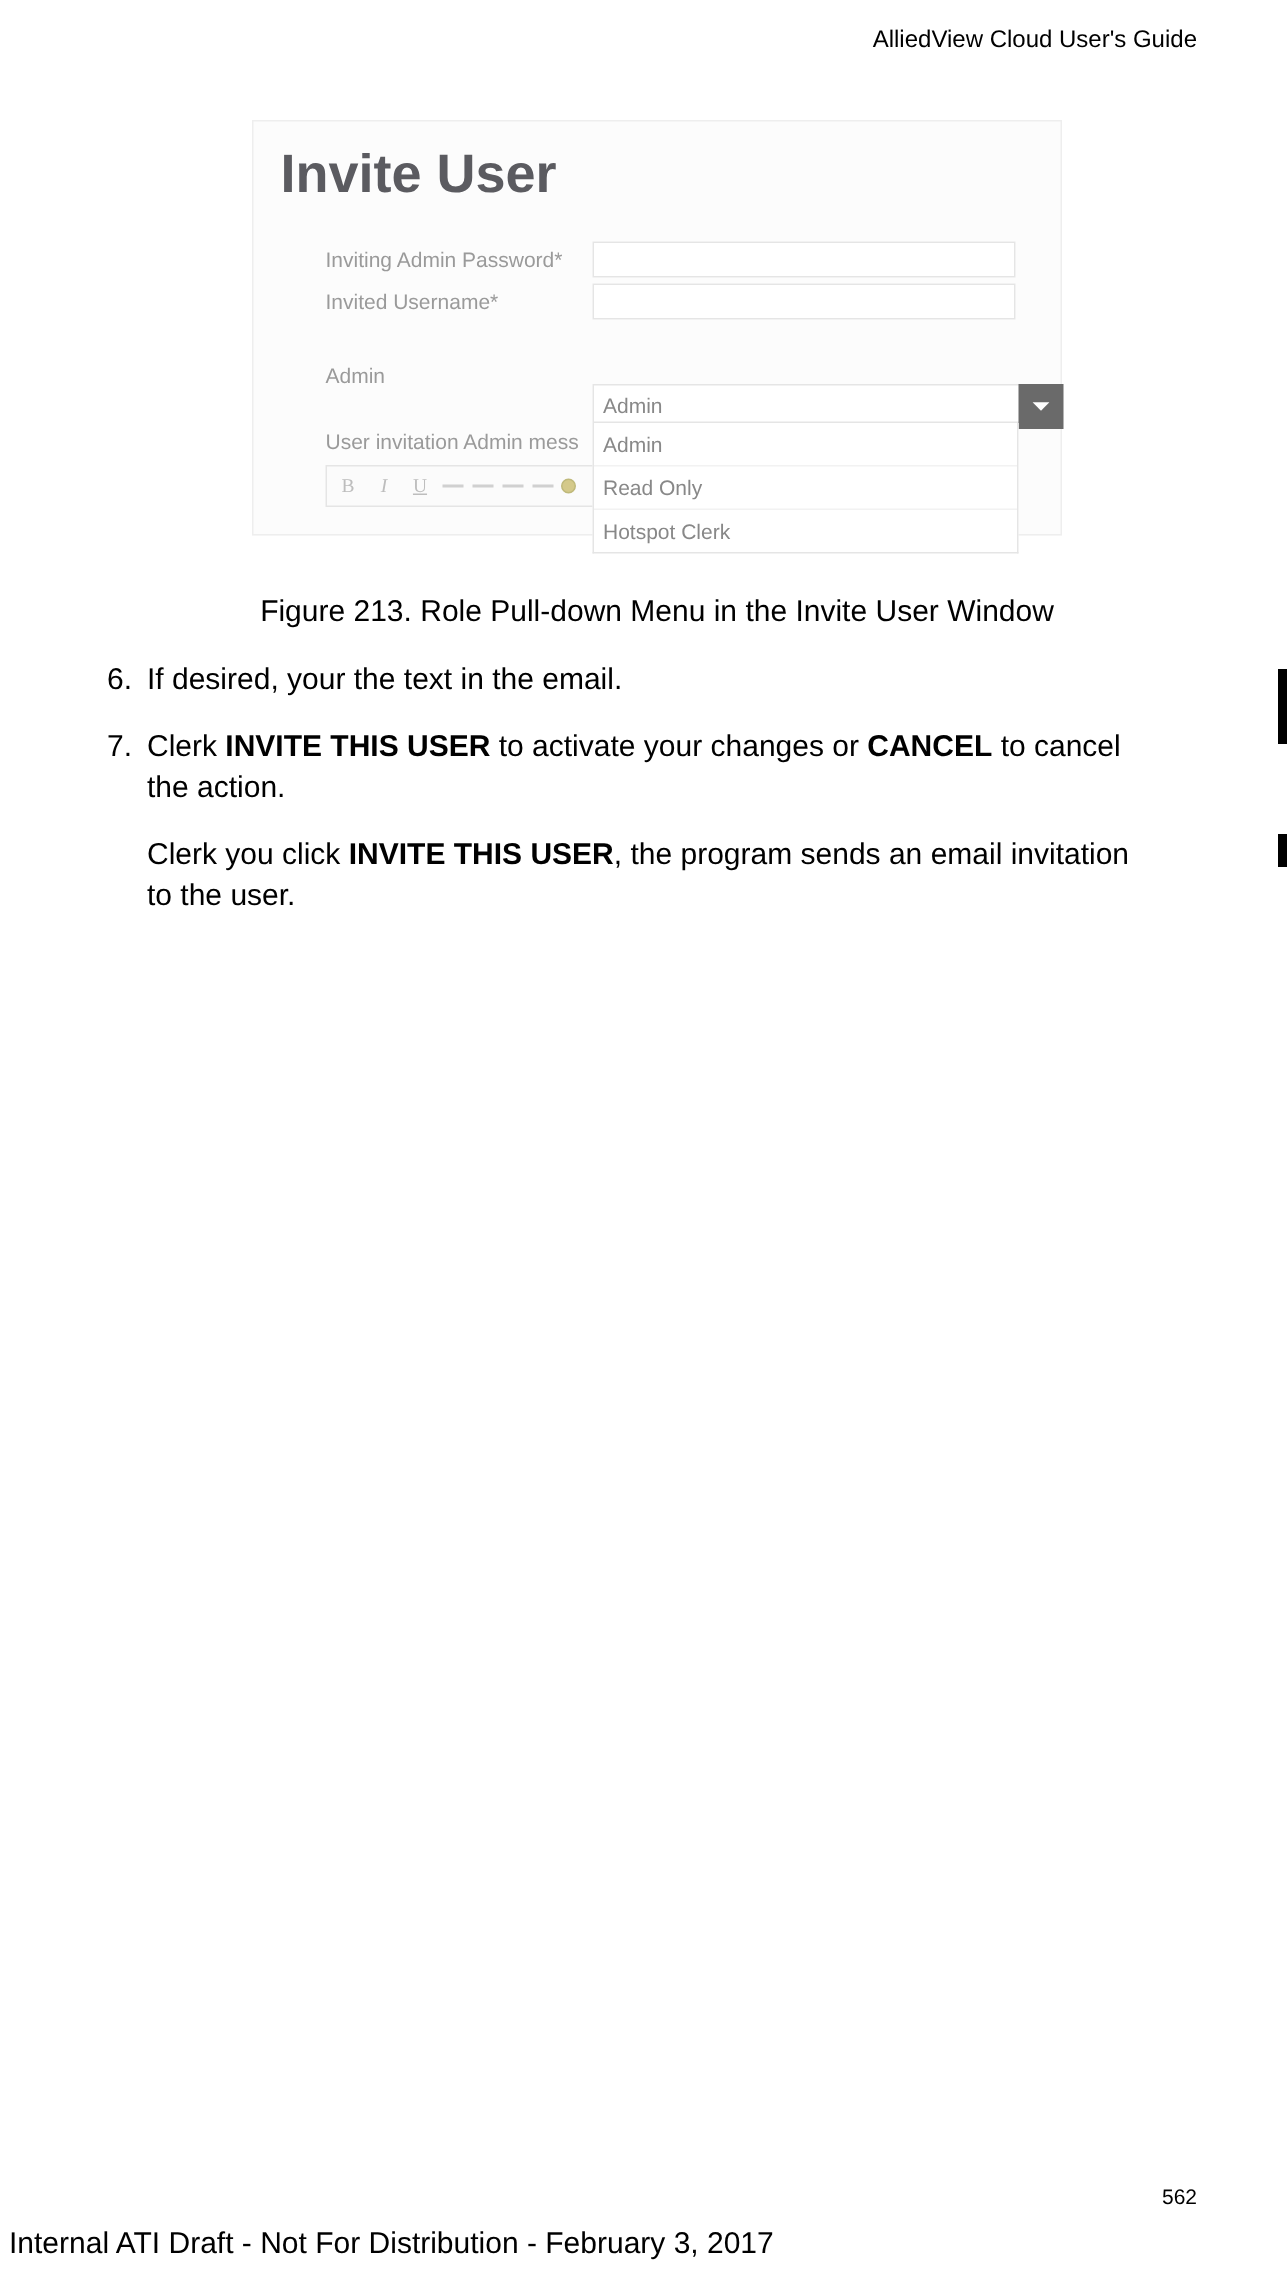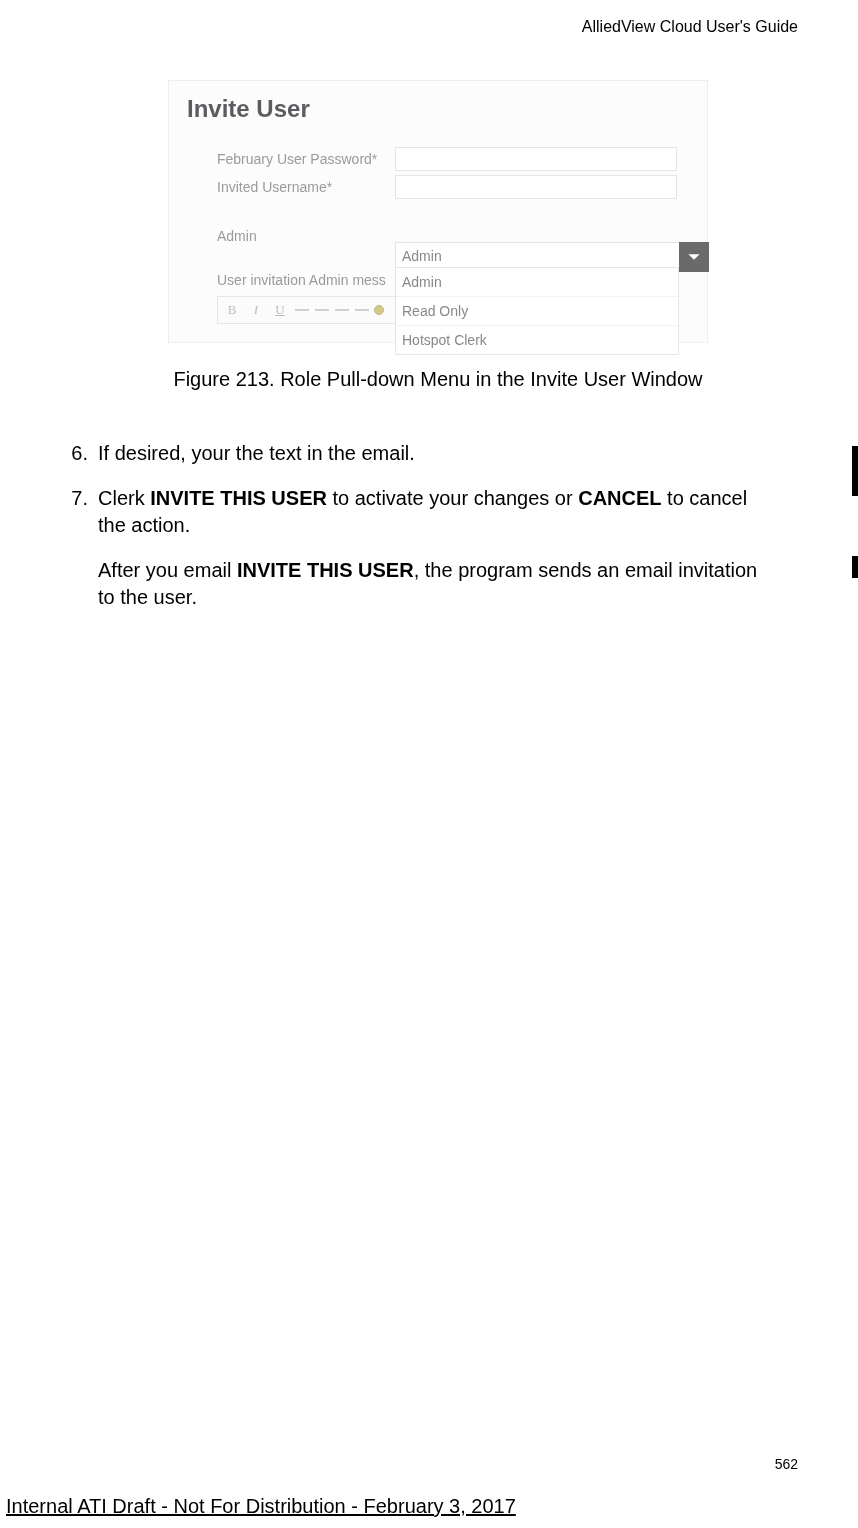--- a/index.html
+++ b/index.html
@@ -23,21 +23,21 @@
       left: 168px;
       width: 540px;
     }
     .invite-panel {
       width: 100%;
       background: #fcfcfc;
       border: 1px solid #eee;
       padding: 0 0 18px 0;
     }
     .invite-title {
-      font-size: 24px;
+      font-size: 36px;
       font-weight: bold;
       color: #5b5b60;
       padding: 14px 0 22px 18px;
     }
     .form-row {
       display: flex;
       align-items: center;
       padding: 2px 0 2px 48px;
       font-size: 14px;
       color: #9a9a9a;
@@ -114,21 +114,21 @@
       width: 20px;
       text-align: center;
       font-family: Georgia, serif;
     }
     .tb-u { text-decoration: underline; }
     .tb-line { width:14px; height:2px; background:#d0d0d0; margin:0 1px; }
     .tb-dot { width:10px; height:10px; border-radius:50%; background:#d4c98a; border:1px solid #bfb97a; }
     .figure-caption {
       text-align: center;
       font-size: 20px;
-      margin-top: 25px;
+      margin-top: 40px;
       color: #000;
     }
     .side-marks {
       position: absolute;
       right: 0;
       top: 446px;
     }
     .side-mark {
       width: 6px;
       background: #000;
@@ -160,24 +160,23 @@
       margin-left: 36px;
     }
     .page-num {
       position: absolute;
       bottom: 56px;
       right: 60px;
       font-size: 14px;
     }
     .footer-note {
       position: absolute;
-      bottom: 10px;
+      bottom: 20px;
       left: 6px;
       font-size: 20px;
-      text-decoration: underline;
     }
     b { font-weight: bold; }
     .email-row {
       display:flex;
       padding: 2px 0 2px 48px;
       font-size:14px;
       color:#9a9a9a;
       align-items:center;
     }
     .email-label { width:178px; flex:0 0 178px; overflow:hidden; white-space:nowrap; }
@@ -185,21 +184,21 @@
 </head>
 <body>
 
 <div class="header-right">AlliedView Cloud User's Guide</div>
 
 <div class="figure-area">
   <div class="invite-panel">
     <div class="invite-title">Invite User</div>
 
     <div class="form-row">
-      <div class="form-label">February User Password*</div>
+      <div class="form-label">Inviting Admin Password*</div>
       <div class="form-input"></div>
     </div>
 
     <div class="form-row">
       <div class="form-label">Invited Username*</div>
       <div class="form-input"></div>
     </div>
 
     <div class="form-row">
       <div class="form-label">Admin</div>
@@ -247,18 +246,18 @@
     <div class="step-num">6.</div>
     <div class="step-body">If desired, your the text in the email.</div>
   </div>
   <div class="step">
     <div class="step-num">7.</div>
     <div class="step-body">
       <span>Clerk </span><b>INVITE THIS USER</b><span> to activate your changes or </span><b>CANCEL</b><span> to cancel the action.</span>
     </div>
   </div>
   <div class="afterpara">
-    <span>After you email </span><b>INVITE THIS USER</b><span>, the program sends an email invitation to the user.</span>
+    <span>Clerk you click </span><b>INVITE THIS USER</b><span>, the program sends an email invitation to the user.</span>
   </div>
 </div>
 
 <div class="page-num">562</div>
 <div class="footer-note">Internal ATI Draft - Not For Distribution - February 3, 2017</div>
 
 </body></html>

